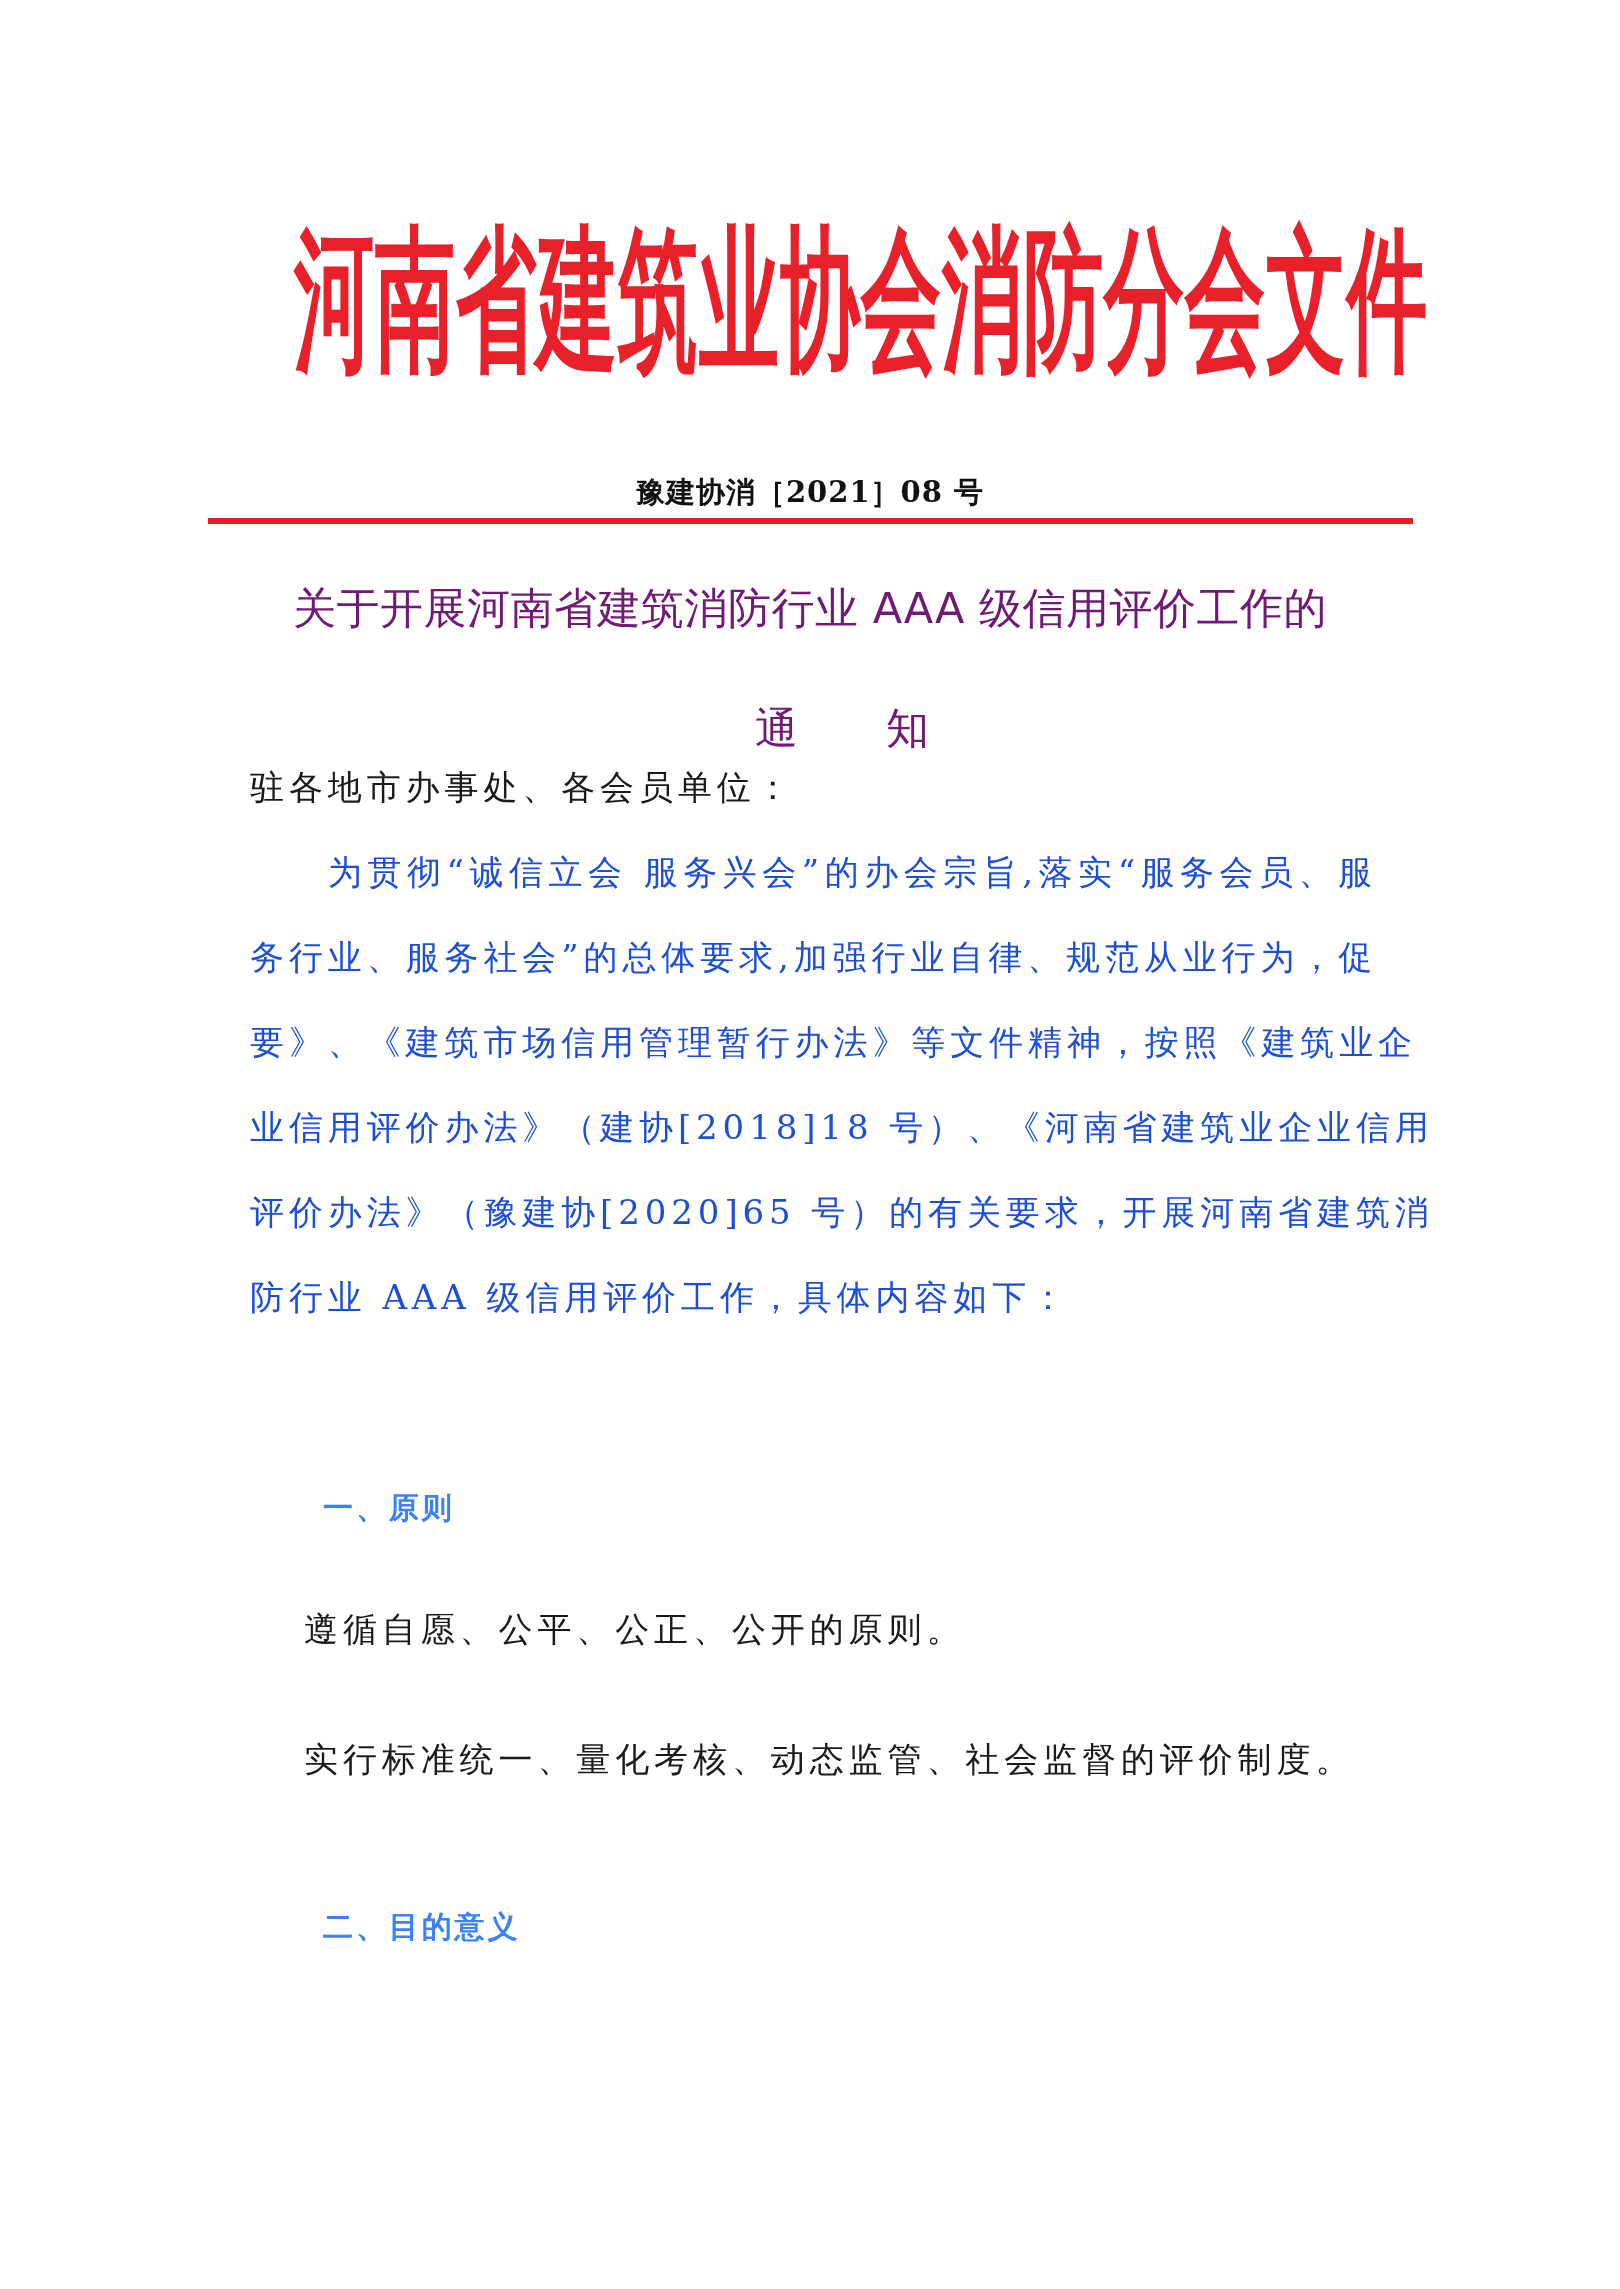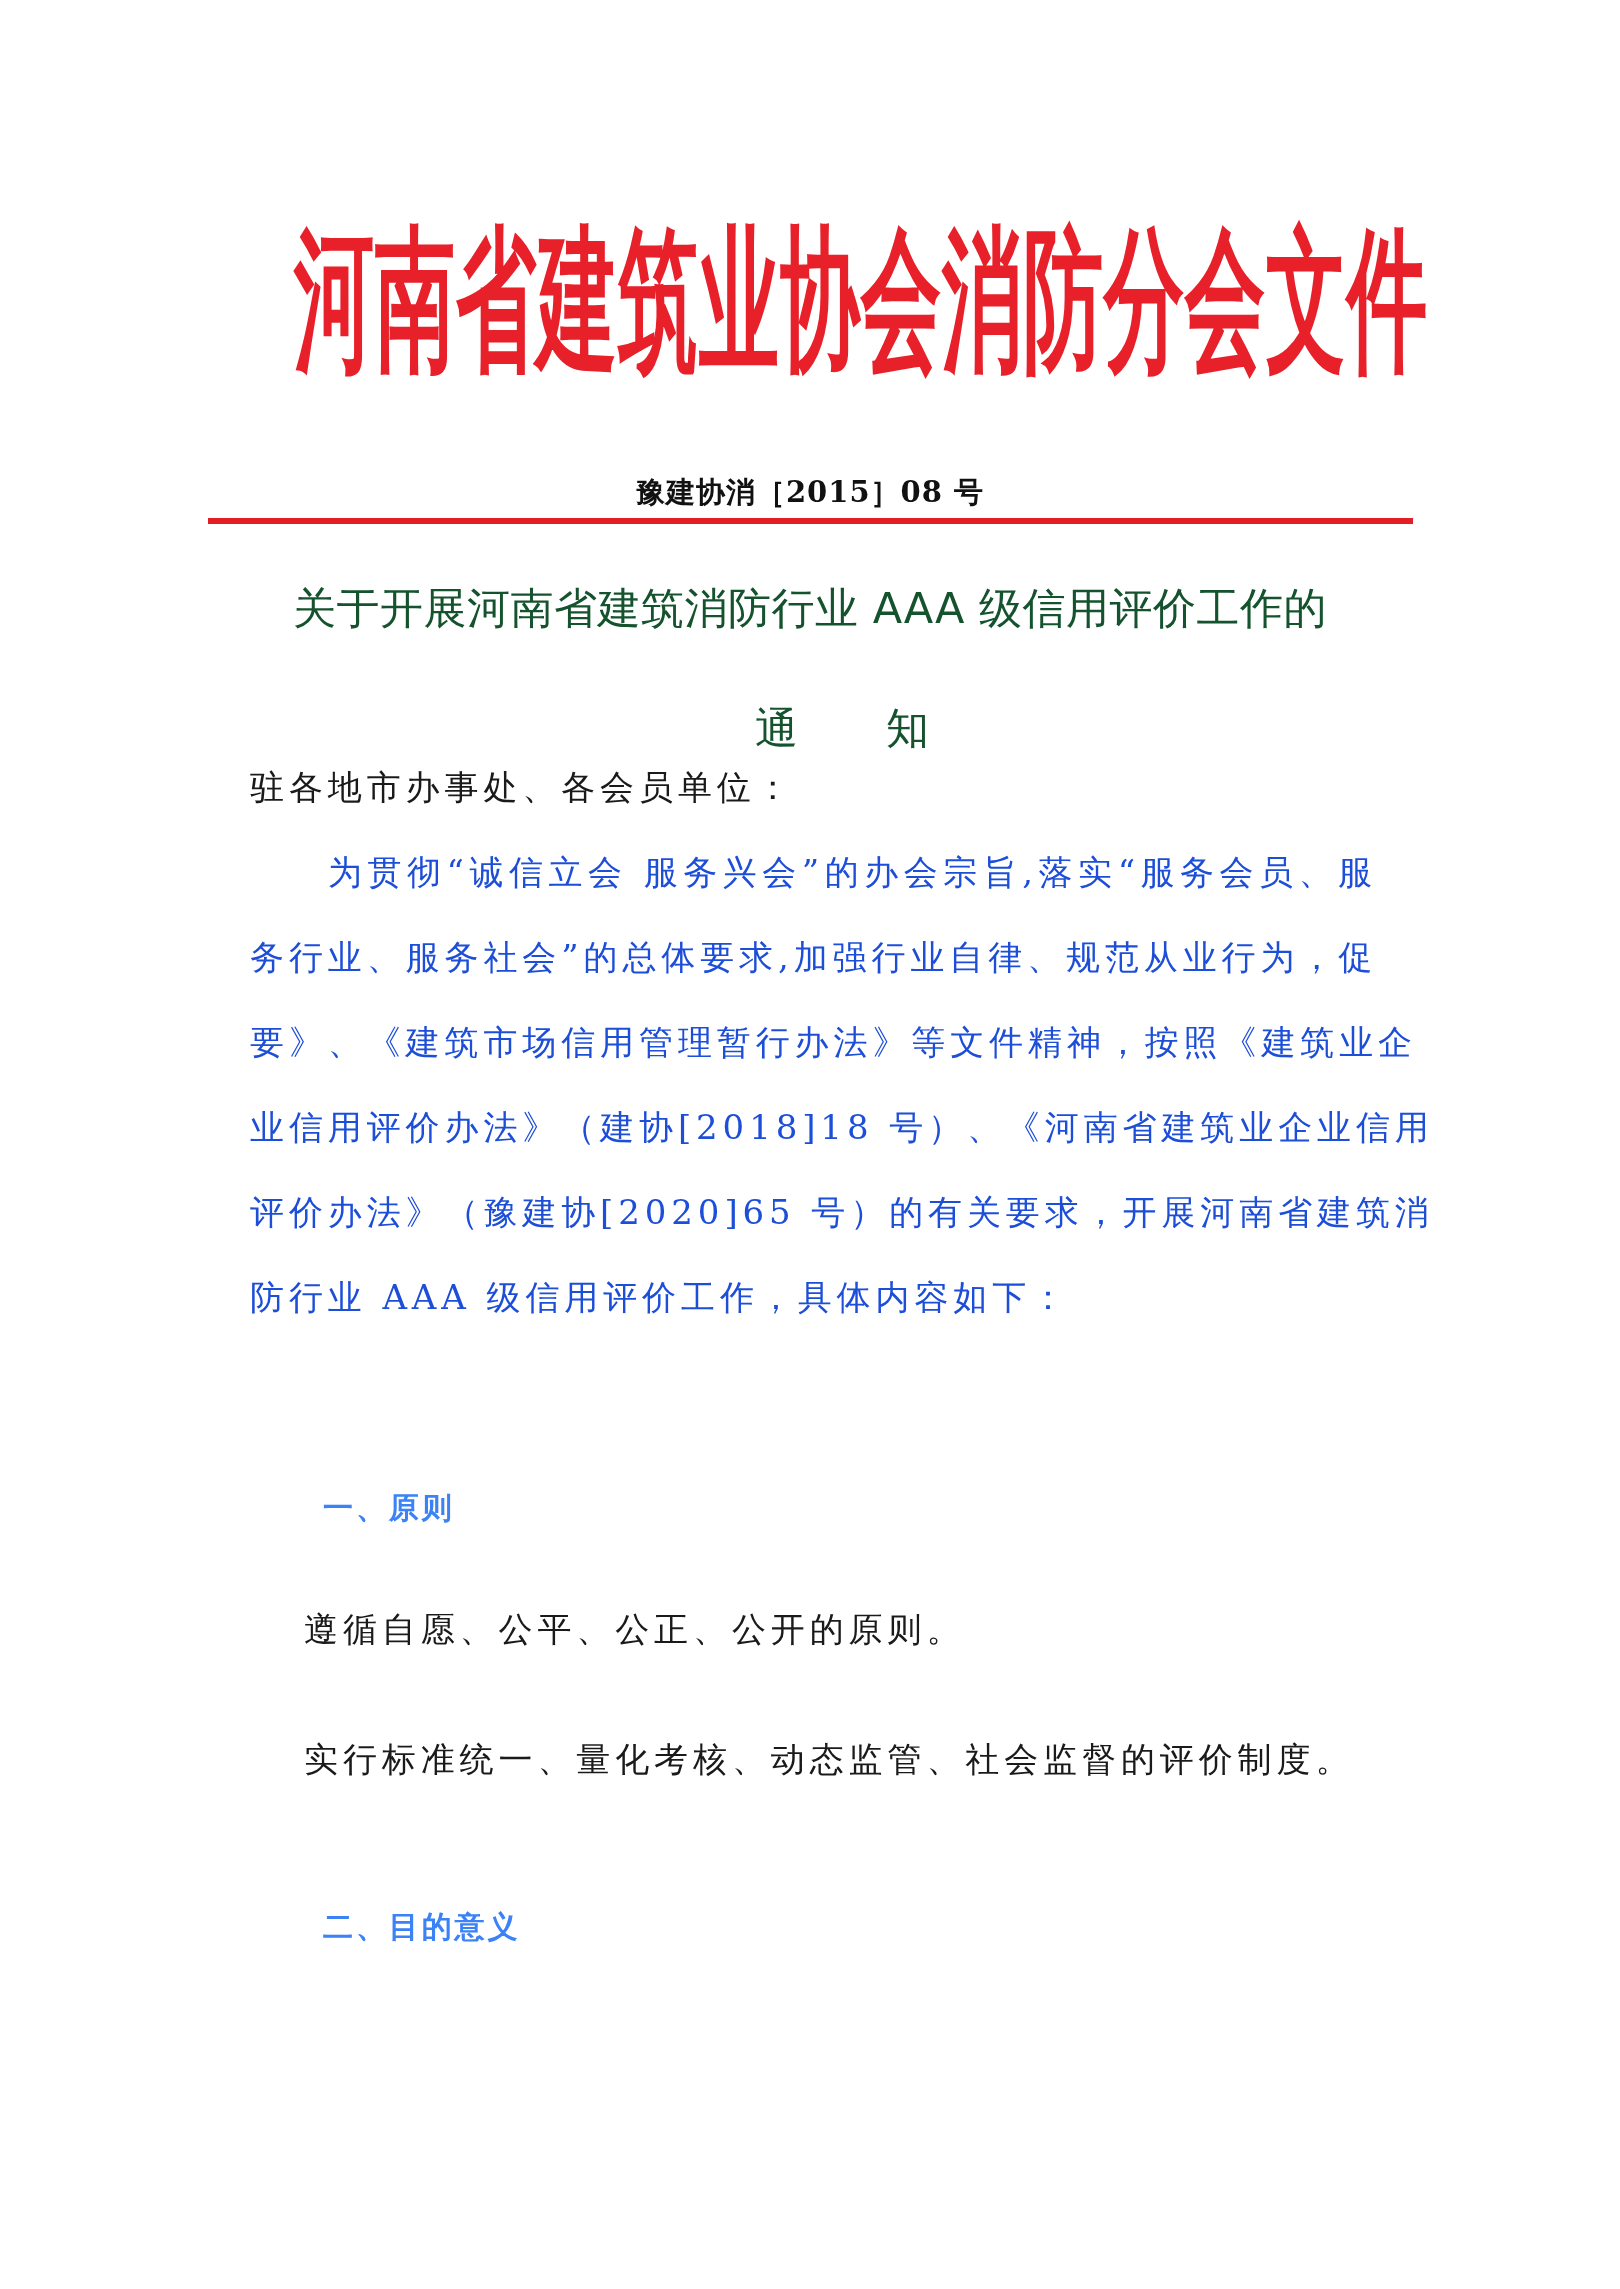--- a/index.html
+++ b/index.html
@@ -17,21 +17,21 @@
   .doc-number {
     left: 0; width: 1620px; top: 473px; text-align: center;
     font-size: 29px; letter-spacing: 1px; font-weight: bold;
   }
   .red-rule {
     left: 208px; top: 518px; width: 1205px; height: 5.9px; background: #e31e24;
   }
   .title {
     left: 0; width: 1620px; text-align: center;
     font-family: "DejaVu Sans", "Liberation Sans", sans-serif;
-    font-size: 43px; color: #14532d;
+    font-size: 43px; color: #701a75;
   }
   .title-1 { top: 580px; letter-spacing: 0.5px; }
   .title-2 { top: 700px; word-spacing: 0; margin-left: 32px; }
   .title-2 span { display: inline-block; margin: 0 44px; }
   .para {
     left: 250px; width: 1127px; font-size: 34px; line-height: 85px;
     letter-spacing: 4.9px; white-space: normal; color: #1d4ed8;
   }
   .para .ln { display: block; text-align: justify; text-align-last: justify; white-space: nowrap; height: 85px; }
   .para .ln.last { text-align-last: left; }
@@ -45,21 +45,21 @@
   .h2 { left: 323px; top: 1907px; }
   .sub-para { font-size: 34px; letter-spacing: 4.9px; color: #1a1a1a; left: 304px; text-align: center; }
   .sp1 { top: 1607px; }
   .sp2 { top: 1737px; }
 </style>
 </head>
 <body>
 
 <div class="abs red-header">河南省建筑业协会消防分会文件</div>
 
-<div class="abs doc-number">豫建协消［2015］08 号</div>
+<div class="abs doc-number">豫建协消［2021］08 号</div>
 
 <div class="abs red-rule"></div>
 
 <div class="abs title title-1">关于开展河南省建筑消防行业 AAA 级信用评价工作的</div>
 <div class="abs title title-2">
   <span>通</span><span>知</span>
 </div>
 
 <div class="abs salutation">驻各地市办事处、各会员单位：</div>
 

